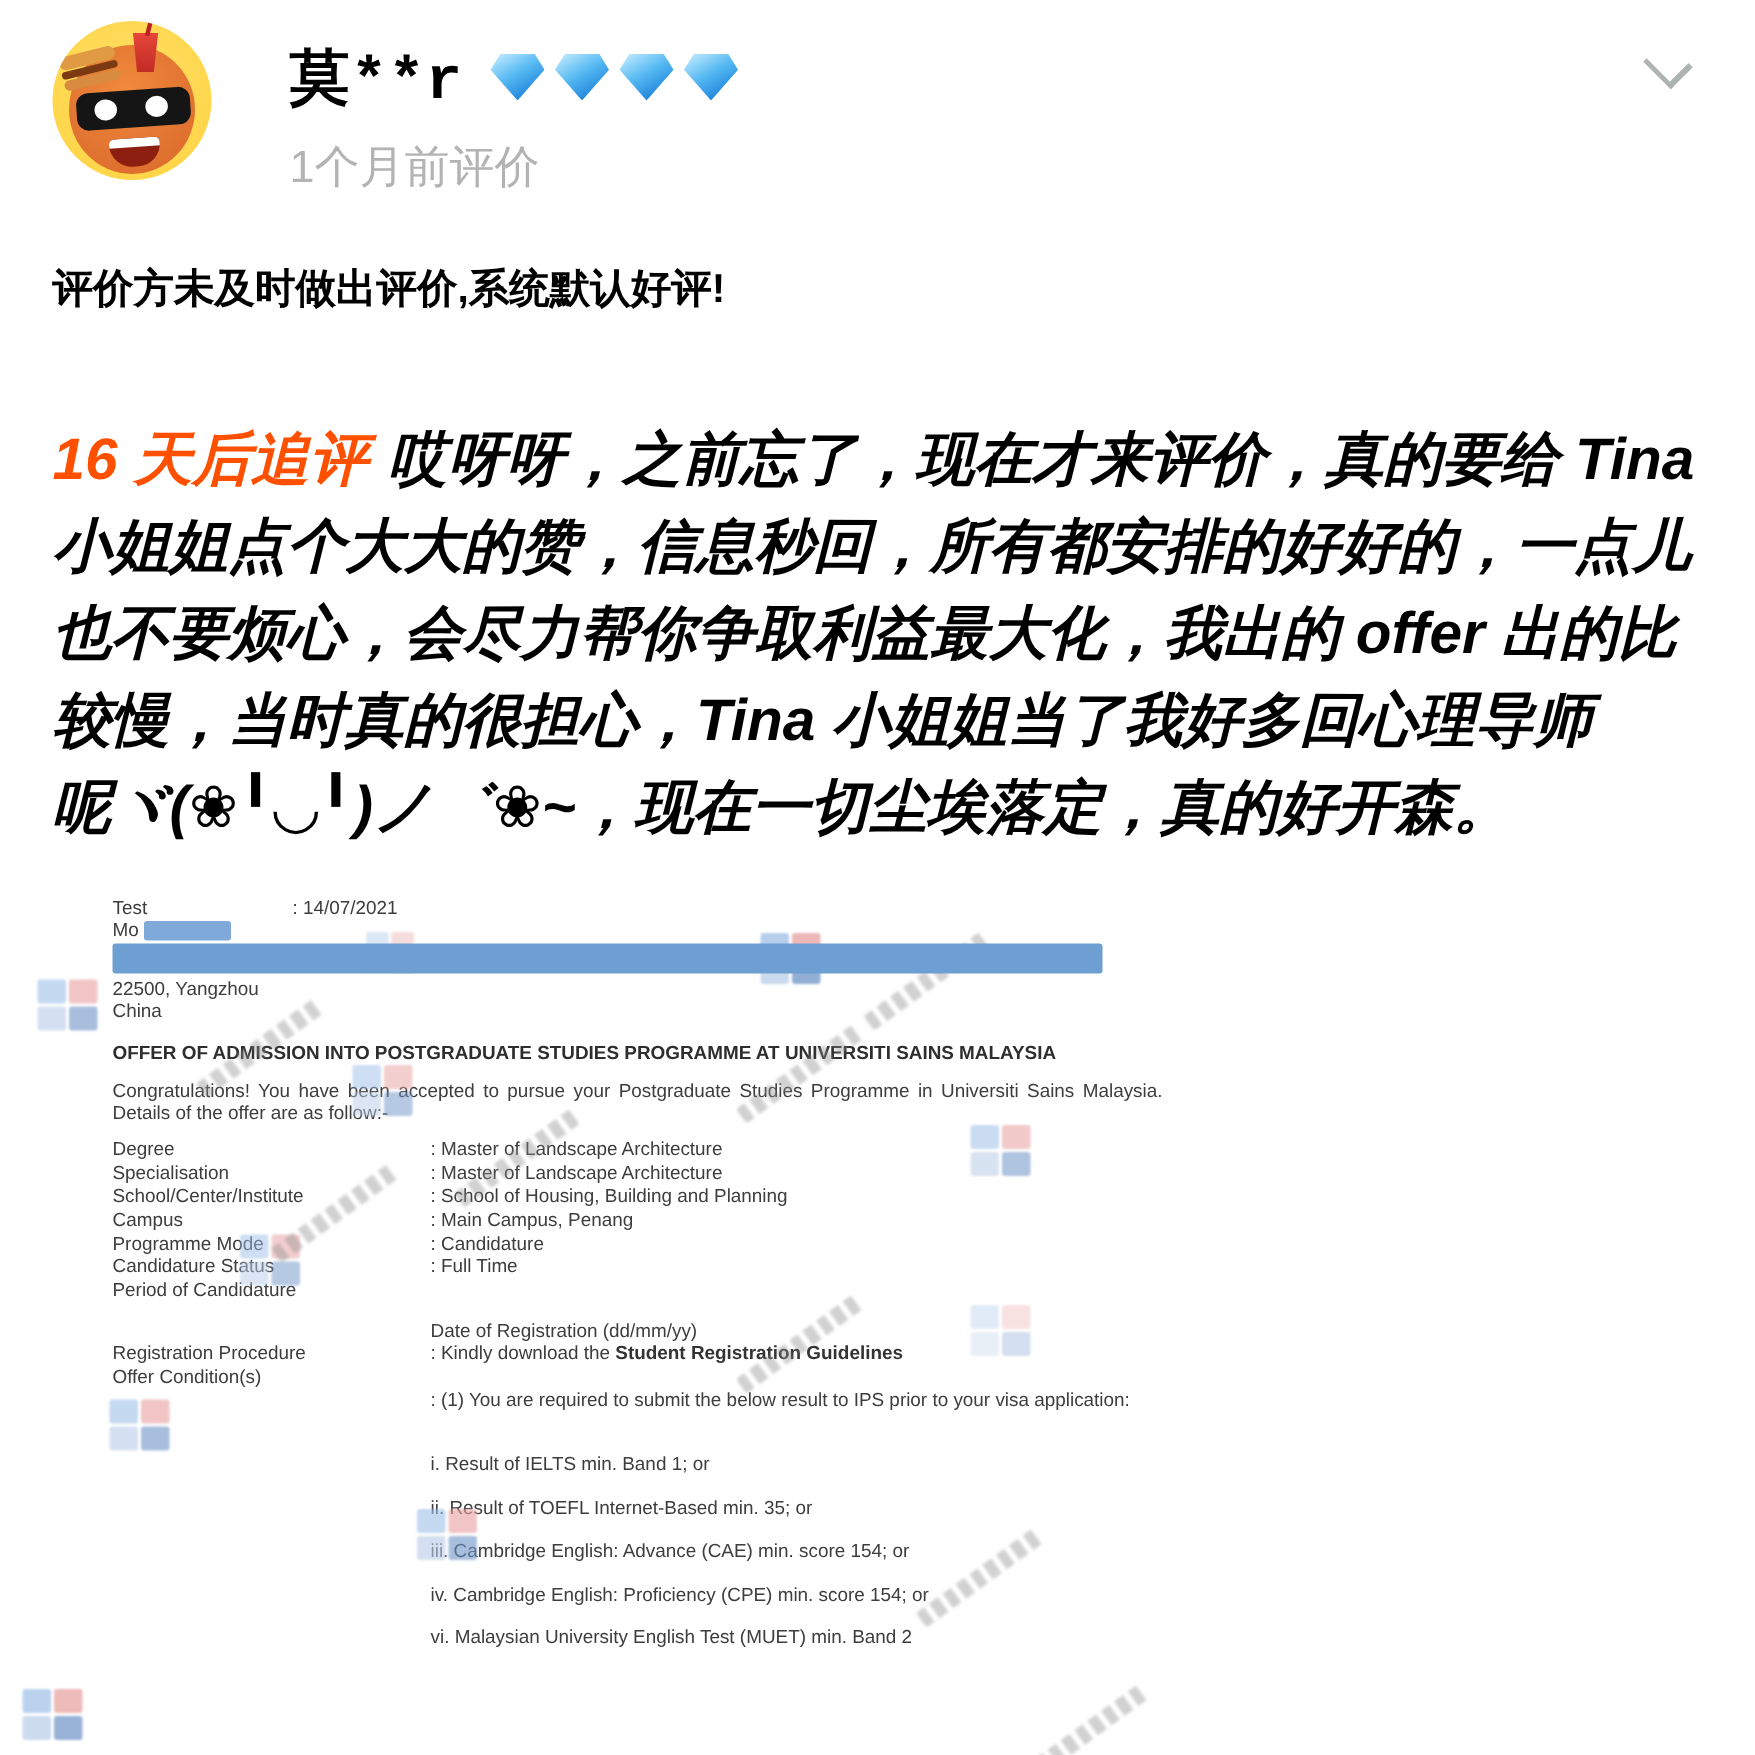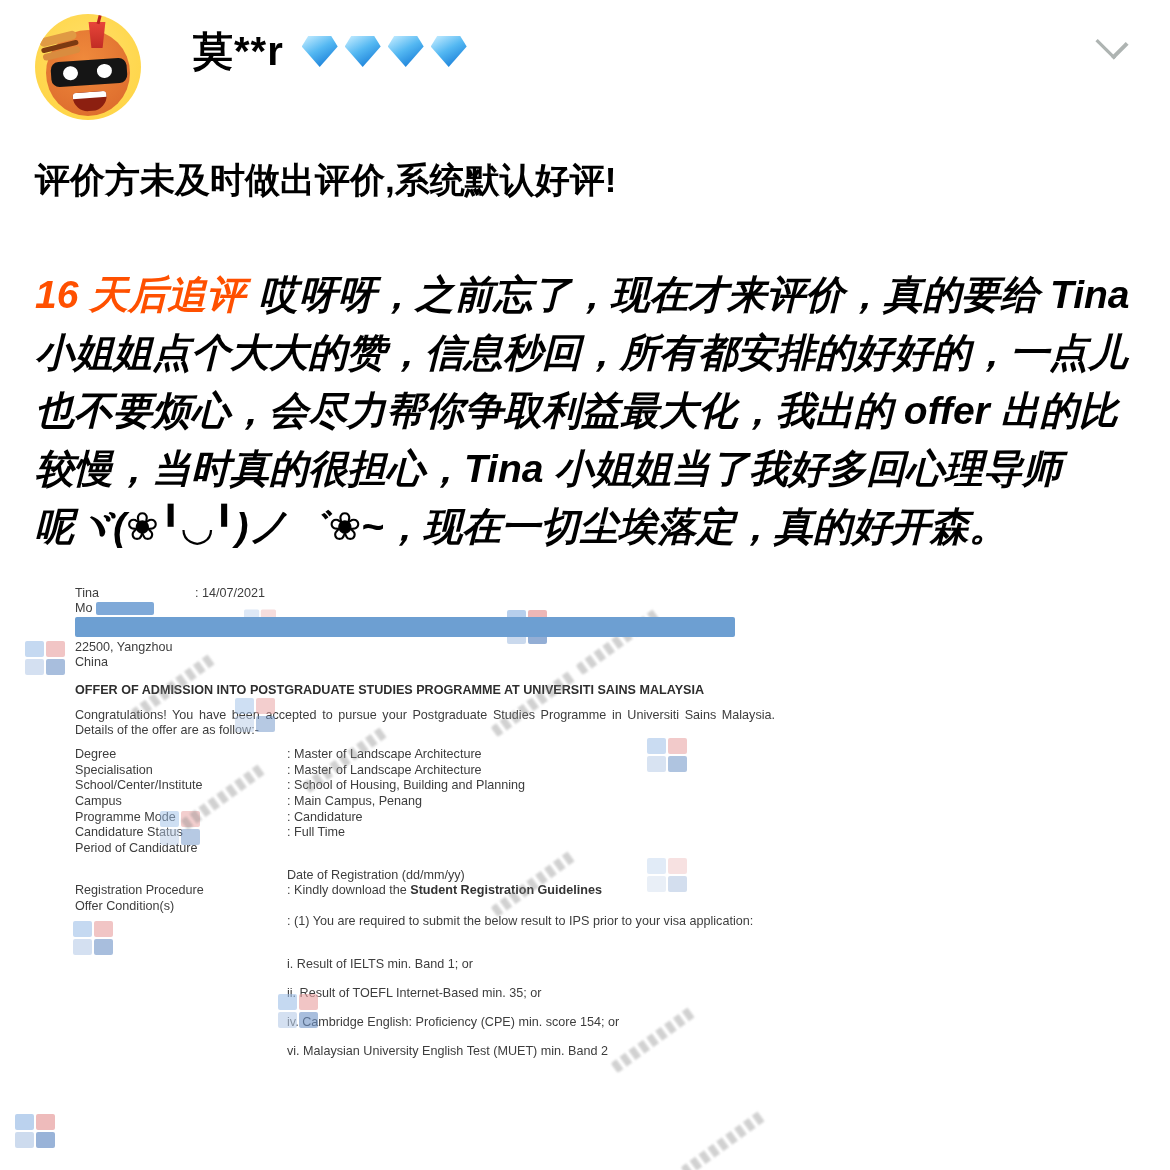--- a/index.html
+++ b/index.html
@@ -25,33 +25,33 @@
   .burger{position:absolute;left:6px;top:20px;width:38px;height:26px;transform:rotate(-14deg);}
   .burger i{display:block;border-radius:6px;}
   .bun-t{height:9px;background:#e09a44;border-radius:9px 9px 2px 2px;}
   .pat{height:5px;background:#7c3a12;margin:1px 0;}
   .bun-b{height:7px;background:#d98c3f;}
   .cup{position:absolute;left:52px;top:8px;width:20px;height:26px;background:linear-gradient(#e8453a,#c12c24);
        clip-path:polygon(8% 0,92% 0,78% 100%,22% 100%);}
   .straw{position:absolute;left:63px;top:-2px;width:3px;height:12px;background:#b22;transform:rotate(14deg);}
 
   .hdr-text{padding-top:10px;}
-  .name-row{display:flex;}
+  .name-row{display:flex;font-family:Liberation Mono, monospace;}
   .username{font-size:40px;font-weight:700;letter-spacing:1px;}
   .gems{display:flex;align-items:center;margin-left:18px;gap:7px;}
   .gem{width:36px;height:31px;display:inline-block;
        background:linear-gradient(150deg,#bfeaff 5%,#54b8f2 45%,#1479d6 90%);
        clip-path:polygon(50% 100%,0 34%,18% 0,82% 0,100% 34%);}
   .time{font-size:30px;color:#b3b3b3;margin-top:12px;}
   .chevron{position:absolute;top:26px;right:8px;width:30px;height:30px;}
   .chevron::before{content:"";position:absolute;left:2px;top:4px;width:22px;height:22px;
        border-right:4px solid #aeb4b2;border-bottom:4px solid #aeb4b2;transform:rotate(45deg) scale(1,.8);}
 
   
-  .note{margin-top:34px;font-size:35px;font-weight:700;line-height:52px;}
+  .note{margin-top:34px;font-size:27px;font-weight:700;line-height:52px;}
   .followup{margin:60px 0 0 0;font-size:39px;font-weight:700;line-height:58px;font-style:italic;}
   .followup .tag{color:#ff5000;margin-right:14px;}
 
   
   .doc{position:relative;margin:30px 0 0 0;width:728px;font-size:12.6px;line-height:14.6px;
        color:#3d3d3d;padding-left:12px;letter-spacing:0;}
   .doc p{margin:0;text-align:justify;}
   .indent{margin-left:28px;}
   .doc .row{display:flex;}
   .dlabel{width:120px;flex:0 0 auto;}
@@ -102,20 +102,21 @@
     <div class="hdr-text">
       <div class="name-row">
         <span class="username">莫**r</span>
         <span class="gems">
             <span class="gem"></span>
             <span class="gem"></span>
             <span class="gem"></span>
             <span class="gem"></span>
           </span>
       </div>
+      <div class="time">1个月前评价</div>
     </div>
     <div class="chevron"></div>
   </div>
 
   <div class="note">评价方未及时做出评价,系统默认好评!</div>
 
   <p class="followup">
     <span class="tag">16 天后追评</span><span>哎呀呀，之前忘了，现在才来评价，真的要给 Tina 小姐姐点个大大的赞，信息秒回，所有都安排的好好的，一点儿也不要烦心，会尽力帮你争取利益最大化，我出的 offer 出的比较慢，当时真的很担心，Tina 小姐姐当了我好多回心理导师呢ヾ(❀╹◡╹)ノ゛❀~，现在一切尘埃落定，真的好开森。</span>
   </p>
 
@@ -185,21 +186,21 @@
     <div class="wms" style="left:90px;top:95px"></div>
     <div class="wms" style="left:450px;top:112px"></div>
     <div class="wms" style="left:262px;top:168px"></div>
     <div class="wms" style="left:140px;top:205px"></div>
     <div class="wms" style="left:450px;top:292px"></div>
     <div class="wms" style="left:570px;top:448px"></div>
     <div class="wms" style="left:640px;top:552px"></div>
 
     <div class="indent">
       <div class="row">
-        <span class="dlabel">Tina</span>
+        <span class="dlabel">Test</span>
         <span>: 14/07/2021</span>
       </div>
       <div>
         <span>Mo</span>
         <span class="redact-chip"></span>
       </div>
       <div class="redact-bar"></div>
       <div>22500, Yangzhou</div>
       <div>China</div>
 
@@ -224,20 +225,21 @@
 
         <div class="lbl">Registration Procedure</div>
         <div class="val"><span>: Kindly download the </span><b>Student Registration Guidelines</b></div>
 
         <div class="lbl">Offer Condition(s)</div>
         <div class="val">
           <div>: (1) You are required to submit the below result to IPS prior to your visa application:</div>
           <div class="cond-list">
             <div>i. Result of IELTS min. Band 1; or</div>
             <div>ii. Result of TOEFL Internet-Based min. 35; or</div>
+            <div>iii. Cambridge English: Advance (CAE) min. score 154; or</div>
             <div>iv. Cambridge English: Proficiency (CPE) min. score 154; or</div>
             <div>vi. Malaysian University English Test (MUET) min. Band 2</div>
           </div>
           
           
         </div>
 
       </div>
     </div>
 

